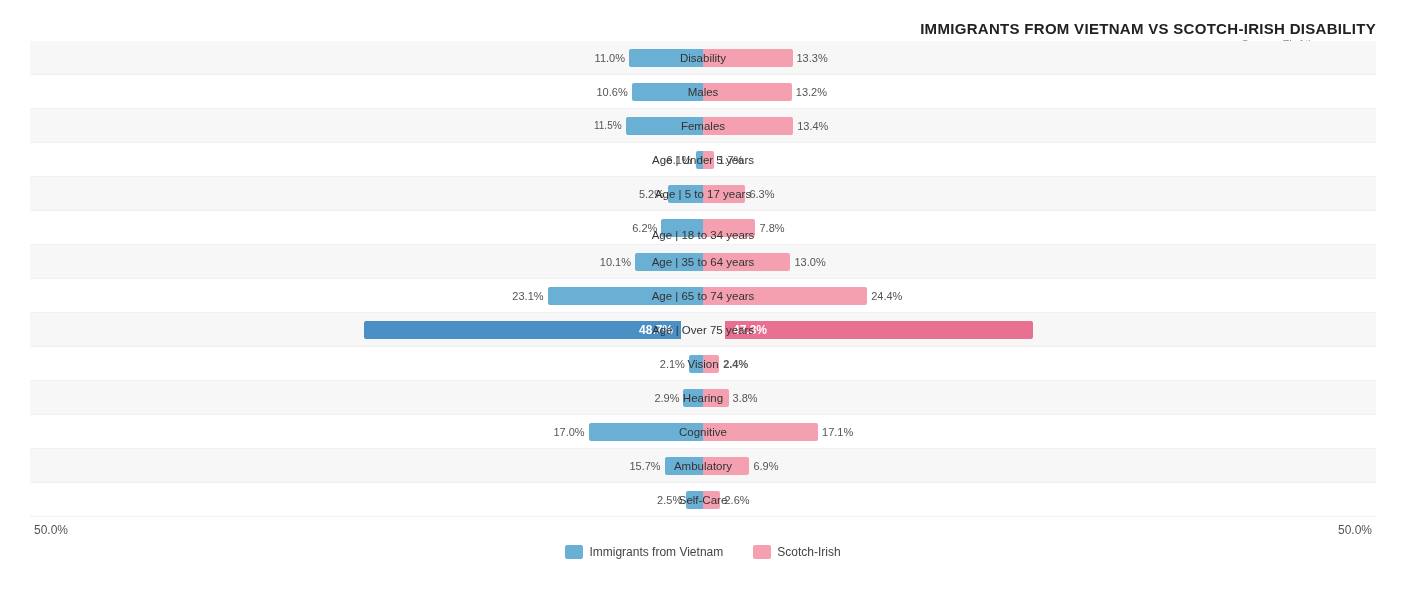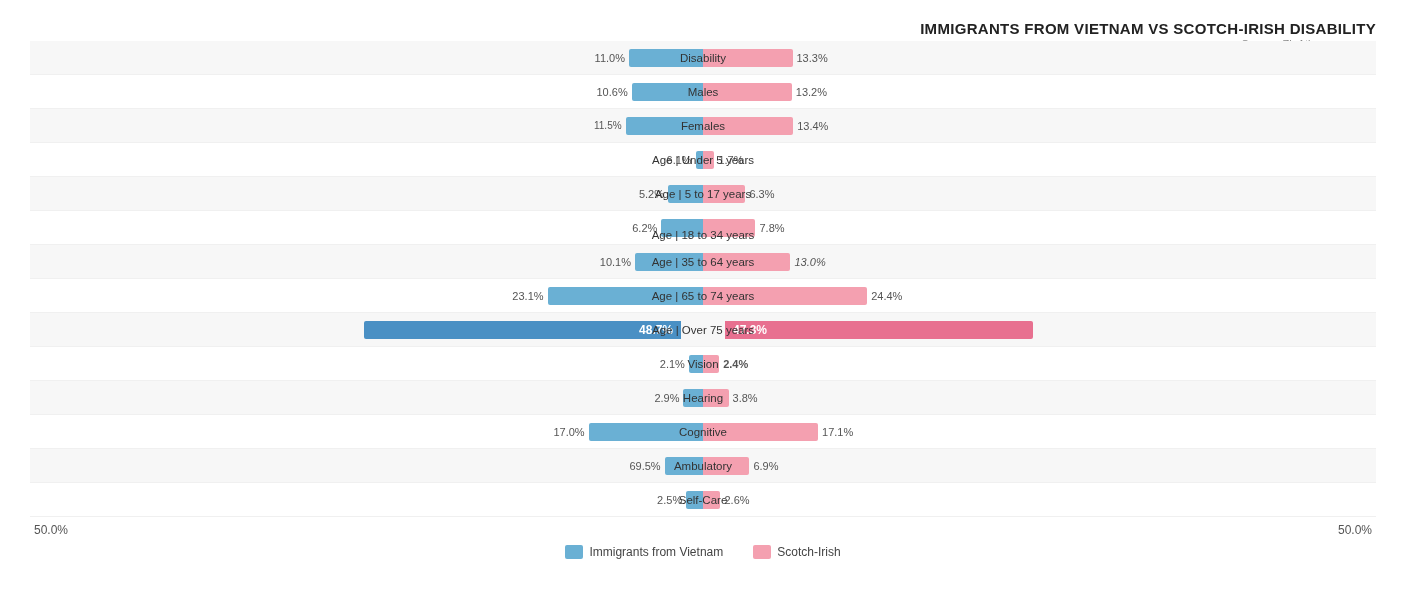--- a/index.html
+++ b/index.html
@@ -225,21 +225,21 @@
         <div class="row">
     <div class="row-inner" style="position:relative; width:100%; height:26px; display:flex; align-items:center;">
 
       <div style="width:50%; height:100%; position:relative; display:flex; align-items:center;">
         <div class="blue-bar" style="width:10.1%; right:0; position:absolute;"></div>
         <span style="position:absolute; right:calc(10.1% + 4px); color:#555; font-size:11px; white-space:nowrap;">10.1%</span>
       </div>
 
       <div style="position:absolute; left:50%; transform:translateX(-50%); font-size:11.5px; color:#333; white-space:nowrap; z-index:10; background:transparent;">Age | 35 to 64 years</div>
 
-      <div style="width:50%; height:100%; position:relative; display:flex; align-items:center;font-style:italic;">
+      <div style="width:50%; height:100%; position:relative; display:flex; align-items:center;">
         <div class="pink-bar" style="width:13%; left:0; position:absolute;"></div>
         <span style="position:absolute; left:calc(13% + 4px); color:#555; font-size:11px; white-space:nowrap;">13.0%</span>
       </div>
     </div>
   </div>
         <div class="row">
     <div class="row-inner" style="position:relative; width:100%; height:26px; display:flex; align-items:center;">
 
       <div style="width:50%; height:100%; position:relative; display:flex; align-items:center;">
         <div class="blue-bar" style="width:23.1%; right:0; position:absolute;"></div>
@@ -316,21 +316,21 @@
         <div class="pink-bar" style="width:17.1%; left:0; position:absolute;"></div>
         <span style="position:absolute; left:calc(17.1% + 4px); color:#555; font-size:11px; white-space:nowrap;">17.1%</span>
       </div>
     </div>
   </div>
         <div class="row">
     <div class="row-inner" style="position:relative; width:100%; height:26px; display:flex; align-items:center;">
 
       <div style="width:50%; height:100%; position:relative; display:flex; align-items:center;">
         <div class="blue-bar" style="width:5.7%; right:0; position:absolute;"></div>
-        <span style="position:absolute; right:calc(5.7% + 4px); color:#555; font-size:11px; white-space:nowrap;">69.5%</span>
+        <span style="position:absolute; right:calc(5.7% + 4px); color:#555; font-size:11px; white-space:nowrap;">15.7%</span>
       </div>
 
       <div style="position:absolute; left:50%; transform:translateX(-50%); font-size:11.5px; color:#333; white-space:nowrap; z-index:10; background:transparent;">Ambulatory</div>
 
       <div style="width:50%; height:100%; position:relative; display:flex; align-items:center;">
         <div class="pink-bar" style="width:6.9%; left:0; position:absolute;"></div>
         <span style="position:absolute; left:calc(6.9% + 4px); color:#555; font-size:11px; white-space:nowrap;">6.9%</span>
       </div>
     </div>
   </div>

